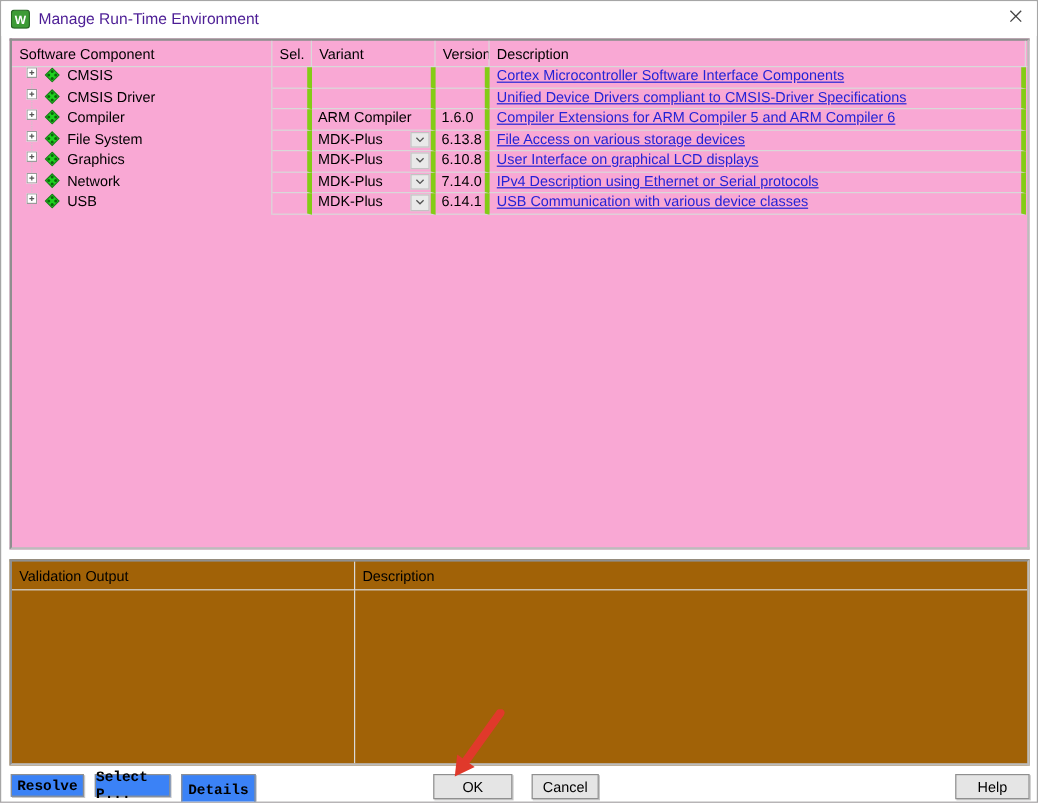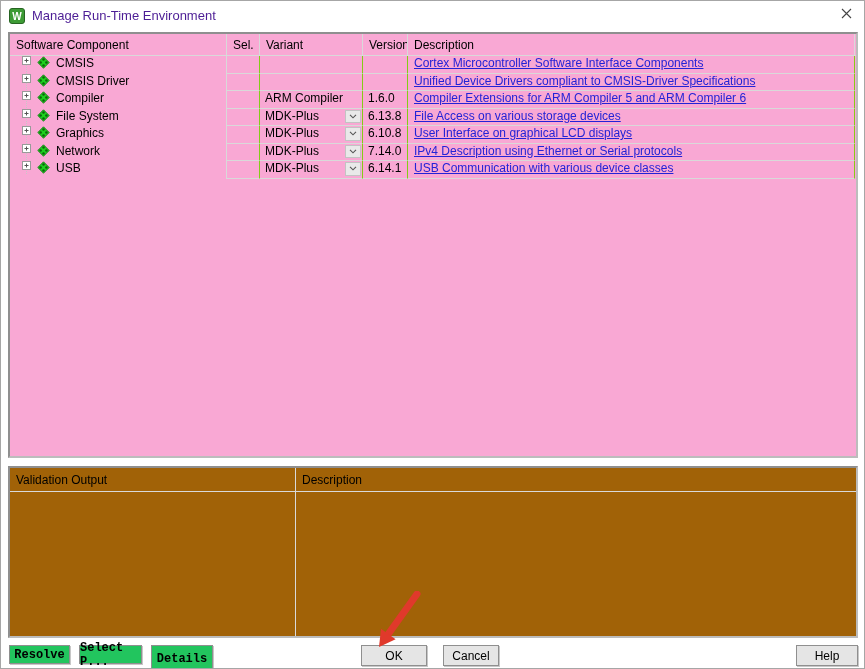--- a/index.html
+++ b/index.html
@@ -38,21 +38,21 @@
     white-space: nowrap; overflow: hidden;
   }
   .rt-header .hcell.filler { border-right: none; padding-left: 0; }
   .rt-rows { position: relative; }
   .tree-guide { position: absolute; left: 16px; top: 4px; height: 114px; width: 0;
     border-left: 1px dotted #c8c8c8; }
   .rt-row { height: 17.5px; position: relative; }
   .cell { display: flex; align-items: flex-start; overflow: hidden; white-space: nowrap; }
   .cell.comp { padding-left: 12px; border-right: 1px solid #d9d9d9; gap: 6px; position: relative; z-index: 1; }
   .cell.sel, .cell.variant, .cell.version, .cell.desc {
-    border-right: 1px solid #84cc16; border-bottom: 1px solid #d9d9d9;
+    border-right: 4px solid #84cc16; border-bottom: 1px solid #d9d9d9;
   }
   .cell.variant { padding-left: 5px; position: relative; }
   .cell.version { padding-left: 5px; }
   .cell.desc { padding-left: 6px; }
   .cell.rfiller { border: none; }
   .expander { width: 9px; height: 9px; flex: 0 0 auto; background: #fff; }
   .comp-icon { width: 13px; height: 13px; flex: 0 0 auto; }
   .combo-btn { position: absolute; right: 1px; top: 1px; bottom: 2px; width: 16px;
     background: #e9e9e9; border: 1px solid #c3c3c3;
     display: flex; align-items: center; justify-content: center; }
@@ -67,21 +67,21 @@
     grid-template-columns: 285px 1fr; grid-template-rows: 24px 1fr; }
   .vp-cell { padding-left: 6px; display: flex; align-items: center; white-space: nowrap; }
   .vp-head { border-bottom: 1px solid #d9d9d9; }
   .vp-right { border-left: 1px solid #d9d9d9; }
 
   
   .btn { position: absolute; display: flex; align-items: center; justify-content: center;
     background: #e5e5e5; border: 1px solid #8f8f8f; box-shadow: 1px 1px 0 rgba(0,0,0,0.22);
     font-size: 12px; cursor: default; }
   .btn.mono { font-family: "Liberation Mono", "DejaVu Sans Mono", monospace;
-    font-weight: bold; background: #22c55e; }
+    font-weight: bold; background: #3b82f6; }
   #btn-resolve { left: 8px;   top: 644px; width: 61px; height: 19px; }
   #btn-select  { left: 78px;  top: 644px; width: 63px; height: 19px; }
   #btn-details { left: 150px; top: 644px; width: 62px; height: 28px; }
   #btn-ok      { left: 360px; top: 644px; width: 66px; height: 21px; }
   #btn-cancel  { left: 442px; top: 644px; width: 56px; height: 21px; }
   #btn-help    { left: 795px; top: 644px; width: 62px; height: 21px; }
 
   
   .red-arrow { position: absolute; left: 366px; top: 590px; width: 60px; height: 62px;
     z-index: 10; pointer-events: none; }

